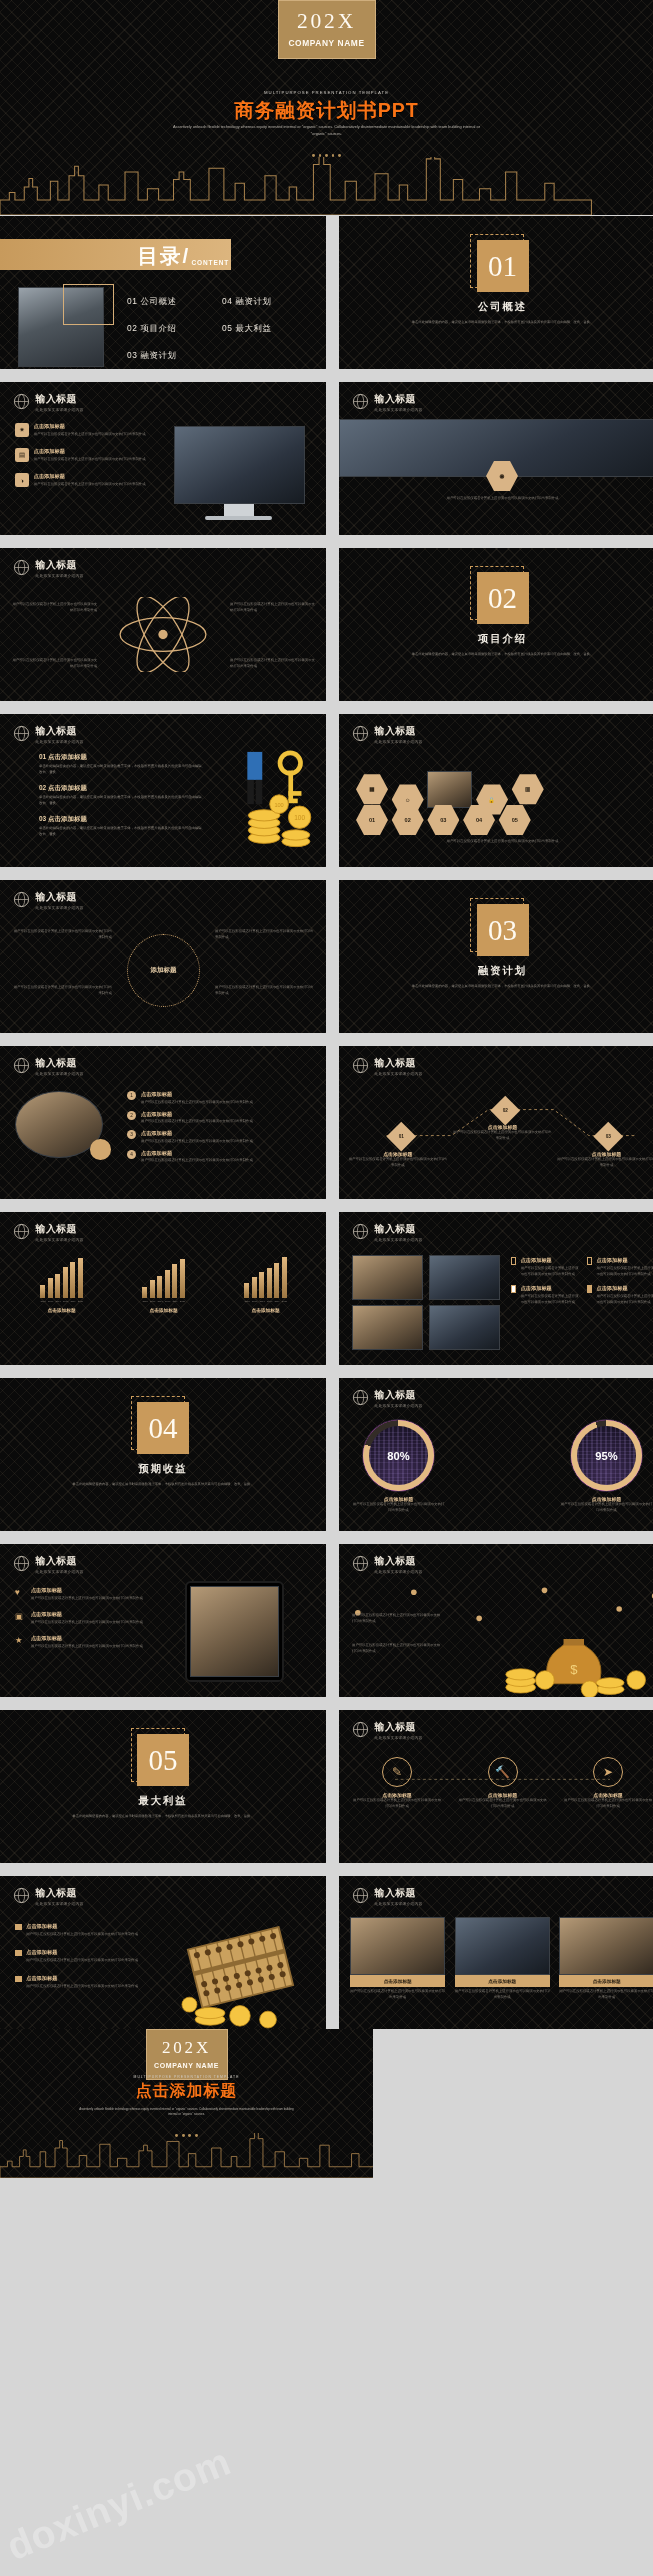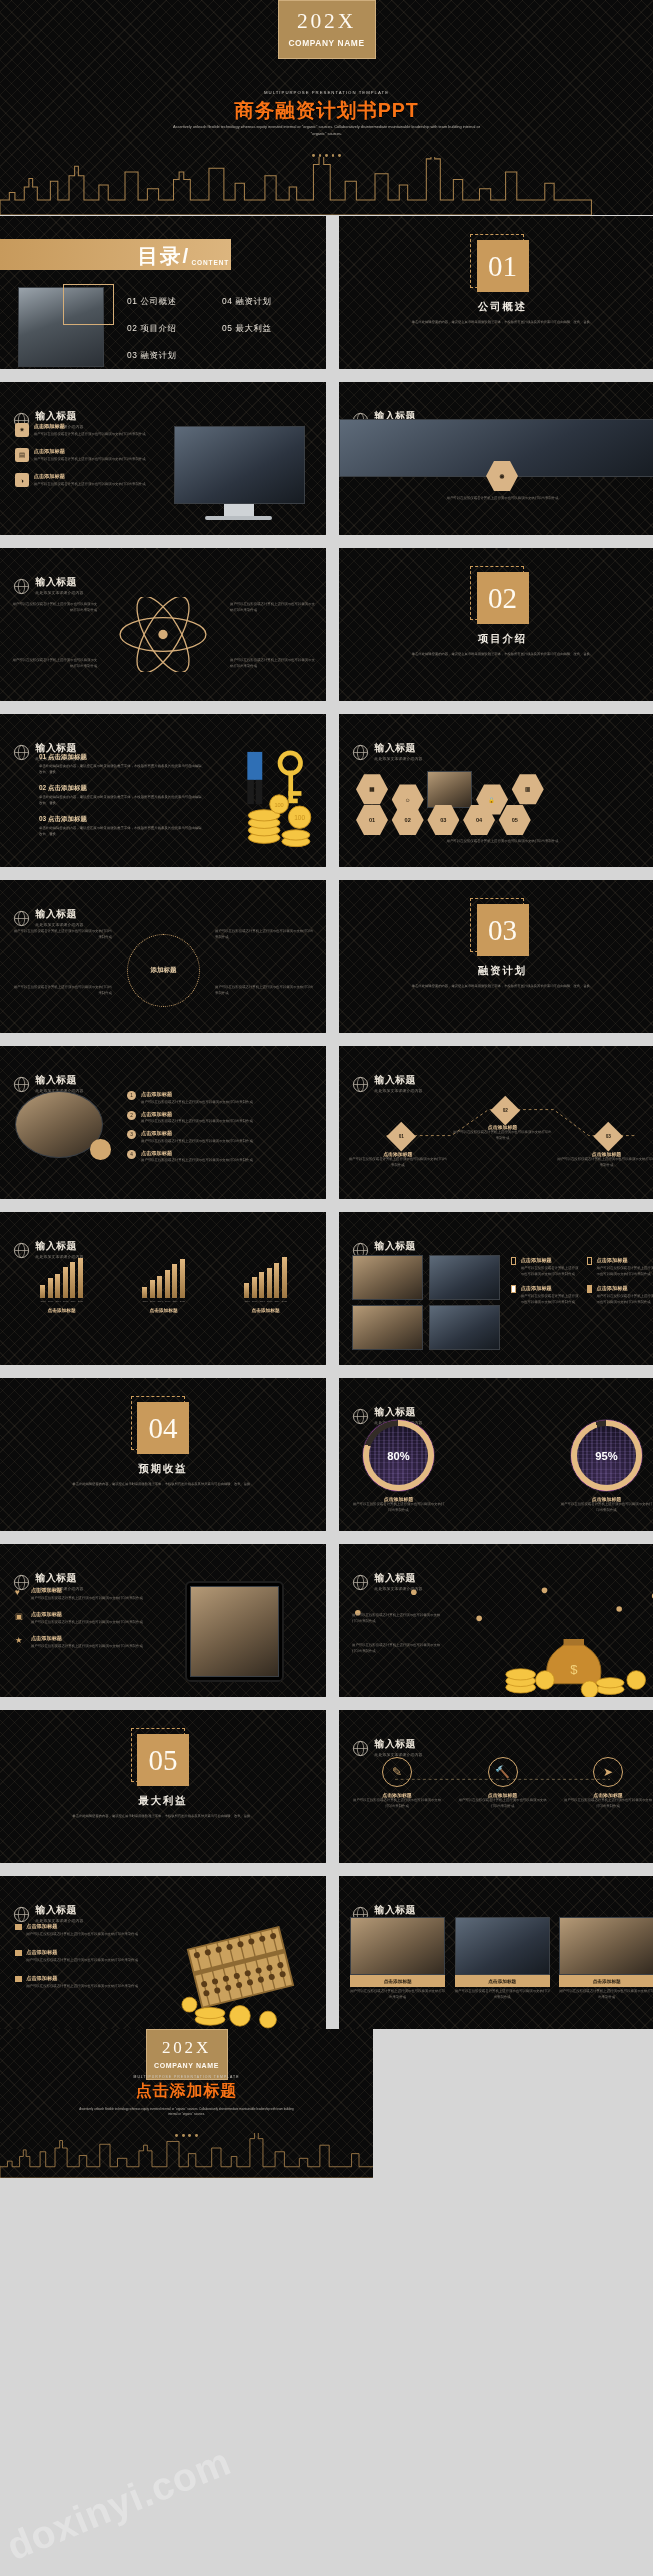--- a/index.html
+++ b/index.html
@@ -59,21 +59,21 @@
     position: absolute; top: 124px; left: 50%; transform: translateX(-50%);
     width: 308px; text-align: center; font-size: 3.9px; line-height: 1.7;
     color: #b9b4ac;
   }
   .dots { position: absolute; top: 143px; width: 100%; text-align: center; }
   .dots i { display: inline-block; width: 2.8px; height: 2.8px; border-radius: 50%; background: #b08d57; margin: 0 1.9px; }
 
   .skyline { position: absolute; bottom: 0; left: 0; width: 100%; height: 58px; }
 
   
-  .hdr { position: absolute; left: 13px; top: 28px; display: flex; align-items: flex-end; gap: 5.6px; }
+  .hdr { position: absolute; left: 13px; top: 11px; display: flex; align-items: flex-start; gap: 5.6px; }
   .hdr .globe { width: 17px; height: 17px; }
   .hdr .txt .t { font-size: 9.8px; font-weight: bold; color: #efe8dc; letter-spacing: 0.5px; }
   .hdr .txt .s { font-size: 3.7px; color: #9d9term; color: #918b82; margin-top: 0.9px; letter-spacing: 0.3px; }
 
   .pbox { font-size: 3.4px; line-height: 1.75; color: #8d877e; }
 
   
   .sec-wrap { position: absolute; left: 0; right: 0; top: 24px; text-align: center; }
   .sec-num {
     position: relative; display: inline-block; width: 52px; height: 52px;

